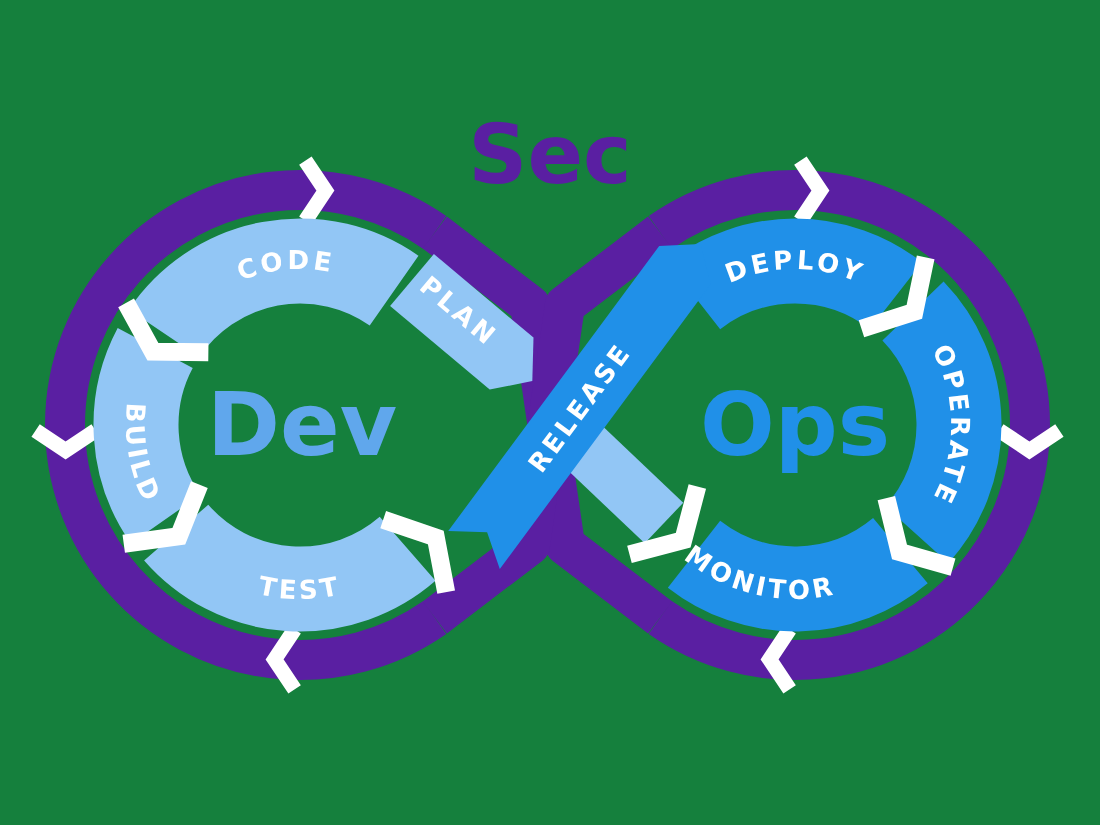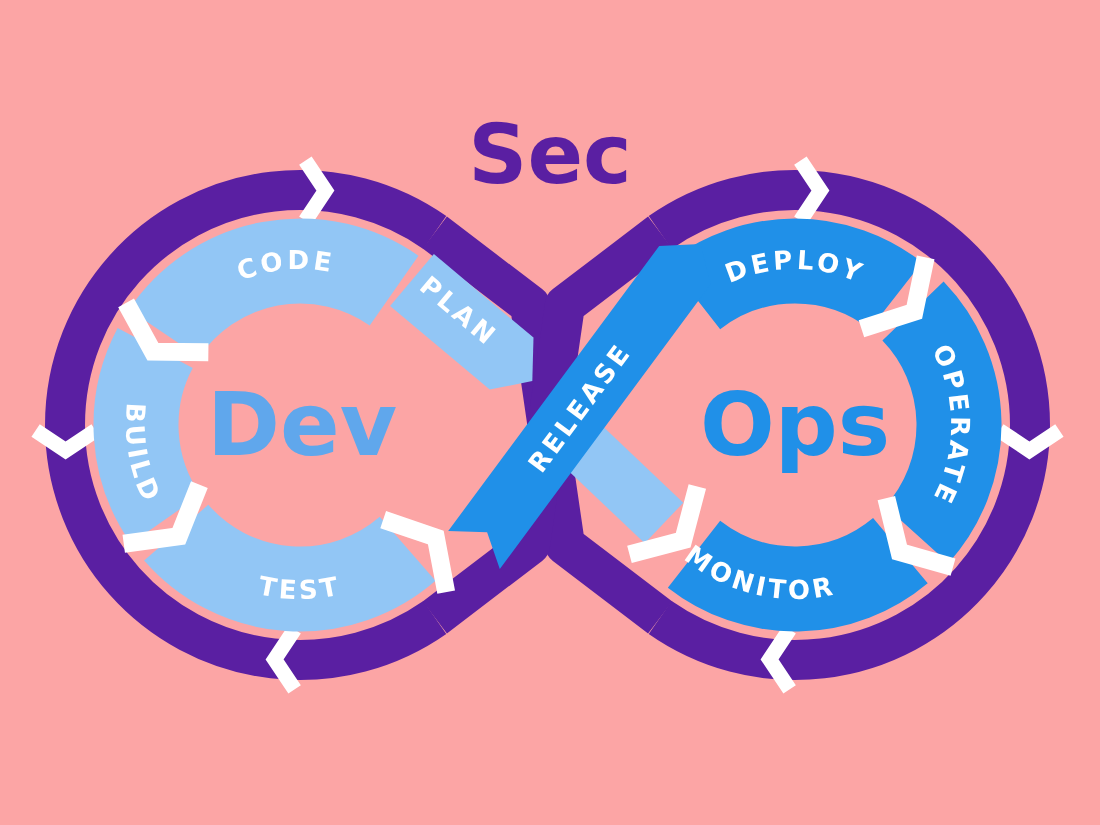--- a/index.html
+++ b/index.html
@@ -1,16 +1,16 @@
 <!DOCTYPE html>
 <html><head>
 <meta charset="utf-8">
 <style>
   html, body { margin: 0; padding: 0; background: #ffffff; }
-  .stage { width: 1100px; height: 825px; position: relative; background: #fca5a5; }
+  .stage { width: 1100px; height: 825px; position: relative; background: #15803d; }
   svg { display: block; }
   .ring-label {
     font-family: "DejaVu Sans", sans-serif;
     font-weight: bold;
     font-size: 26px;
     letter-spacing: 3.5px;
     fill: #ffffff;
   }
   .big-label {
     font-family: "DejaVu Sans", sans-serif;

